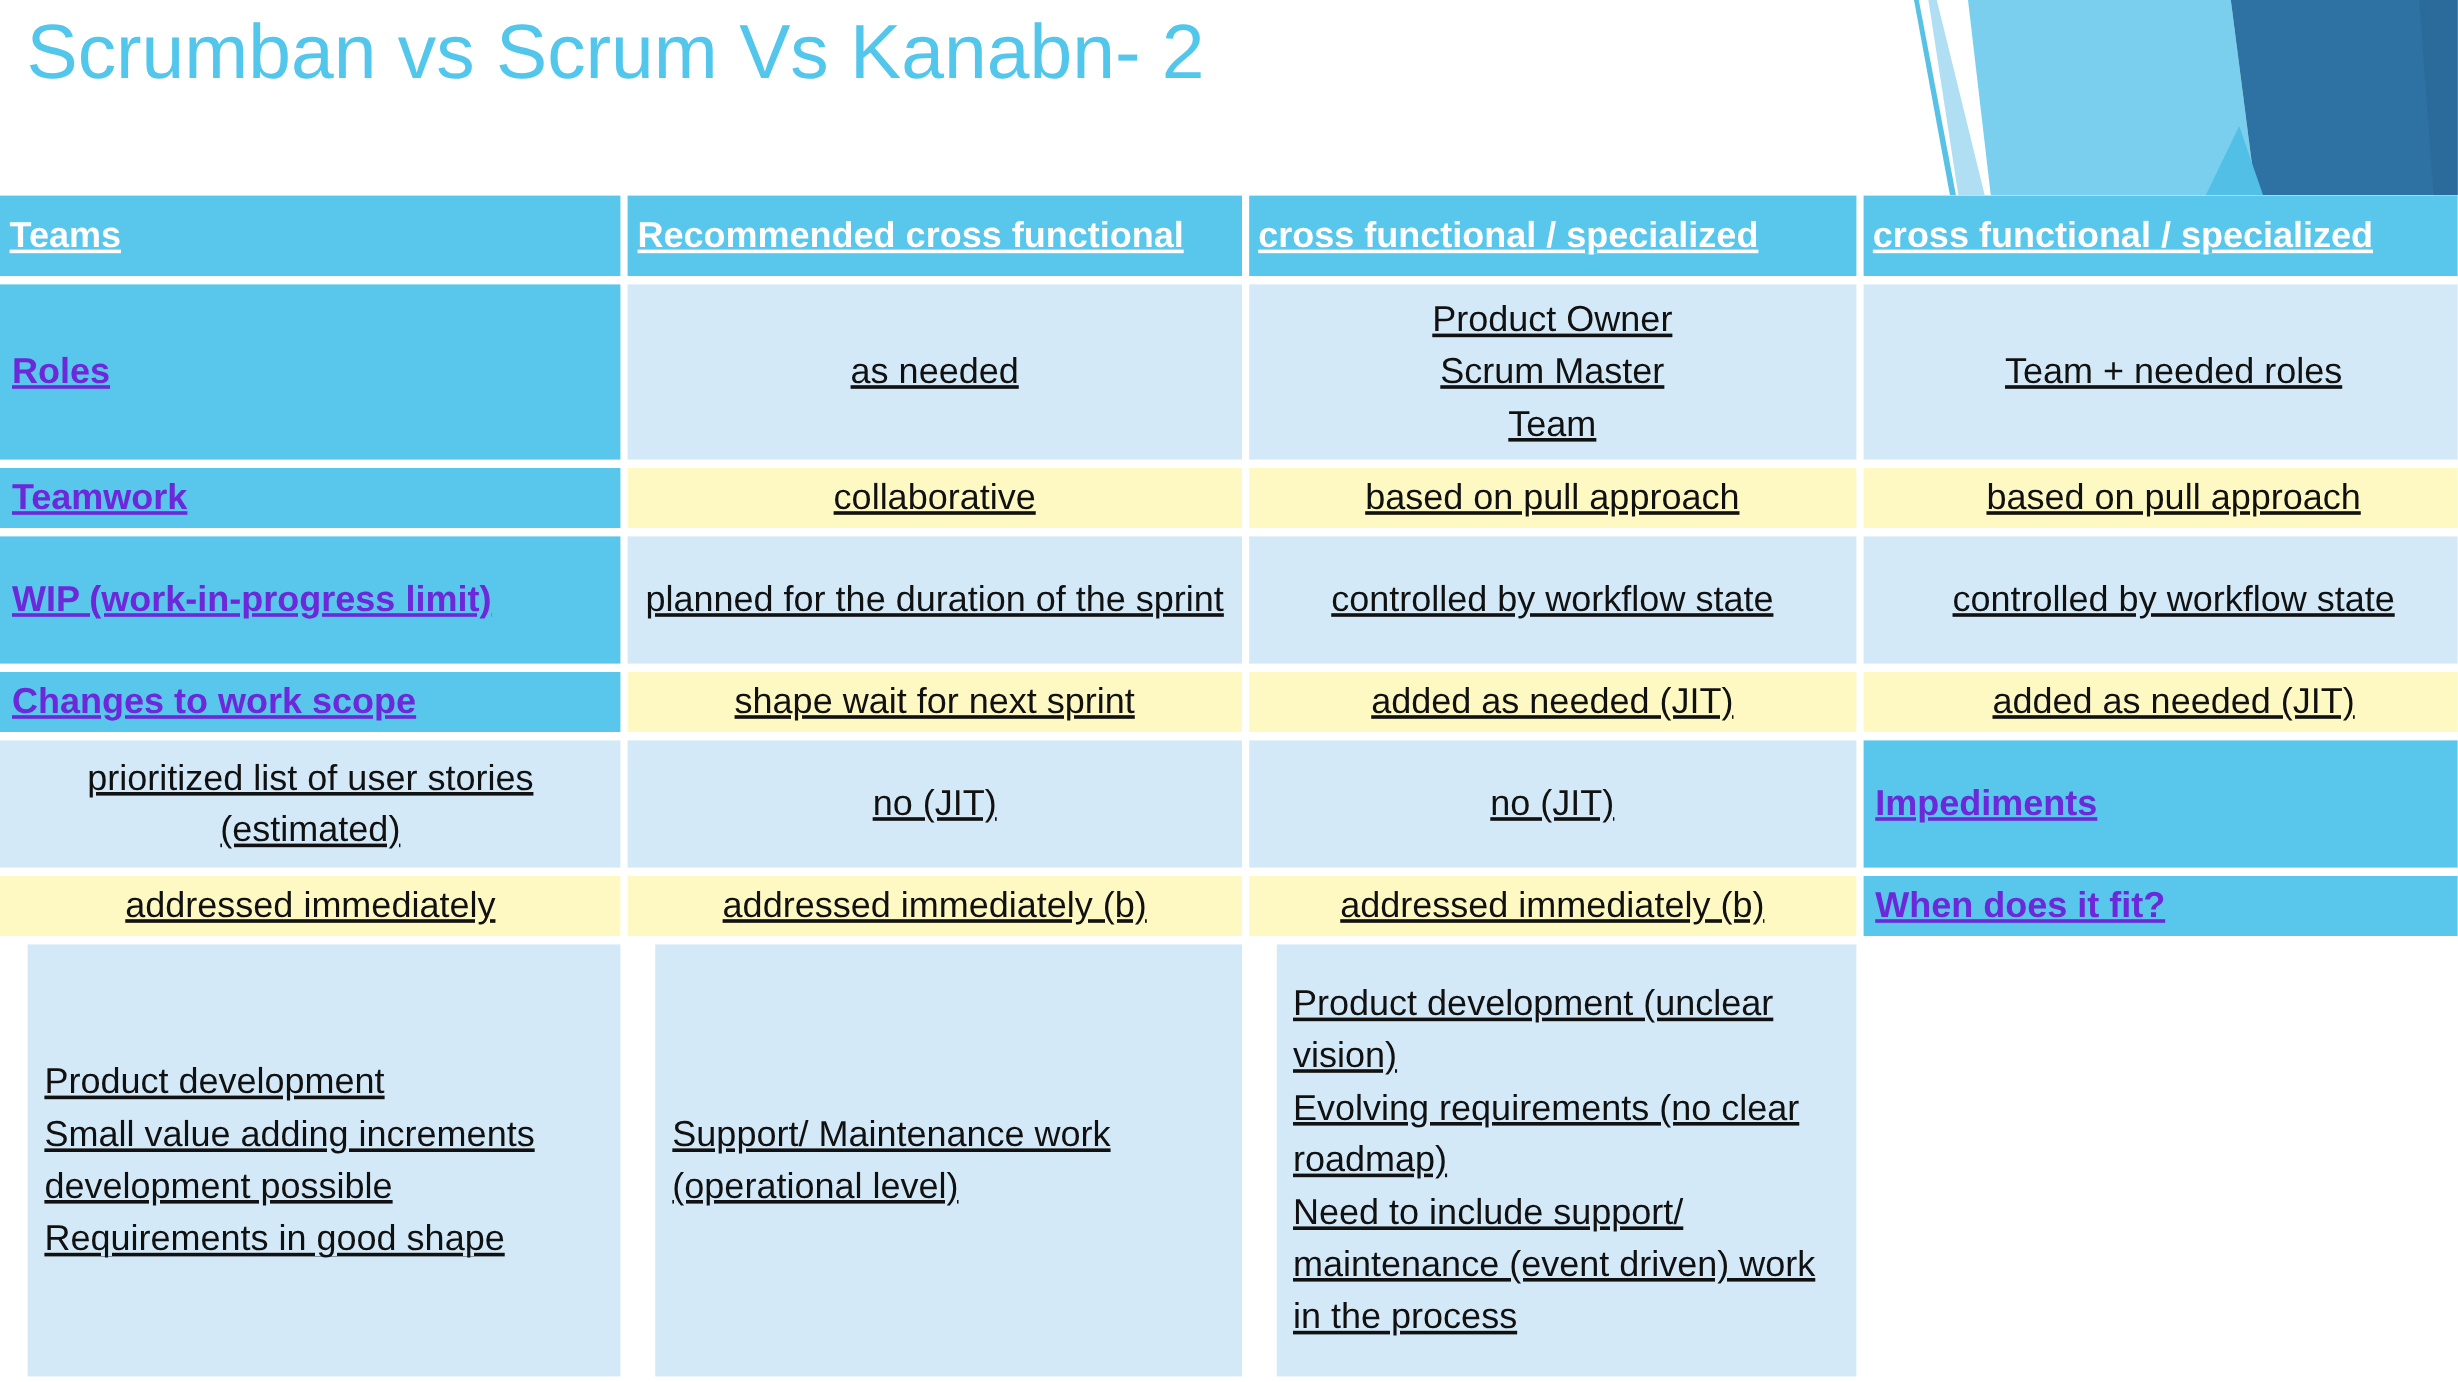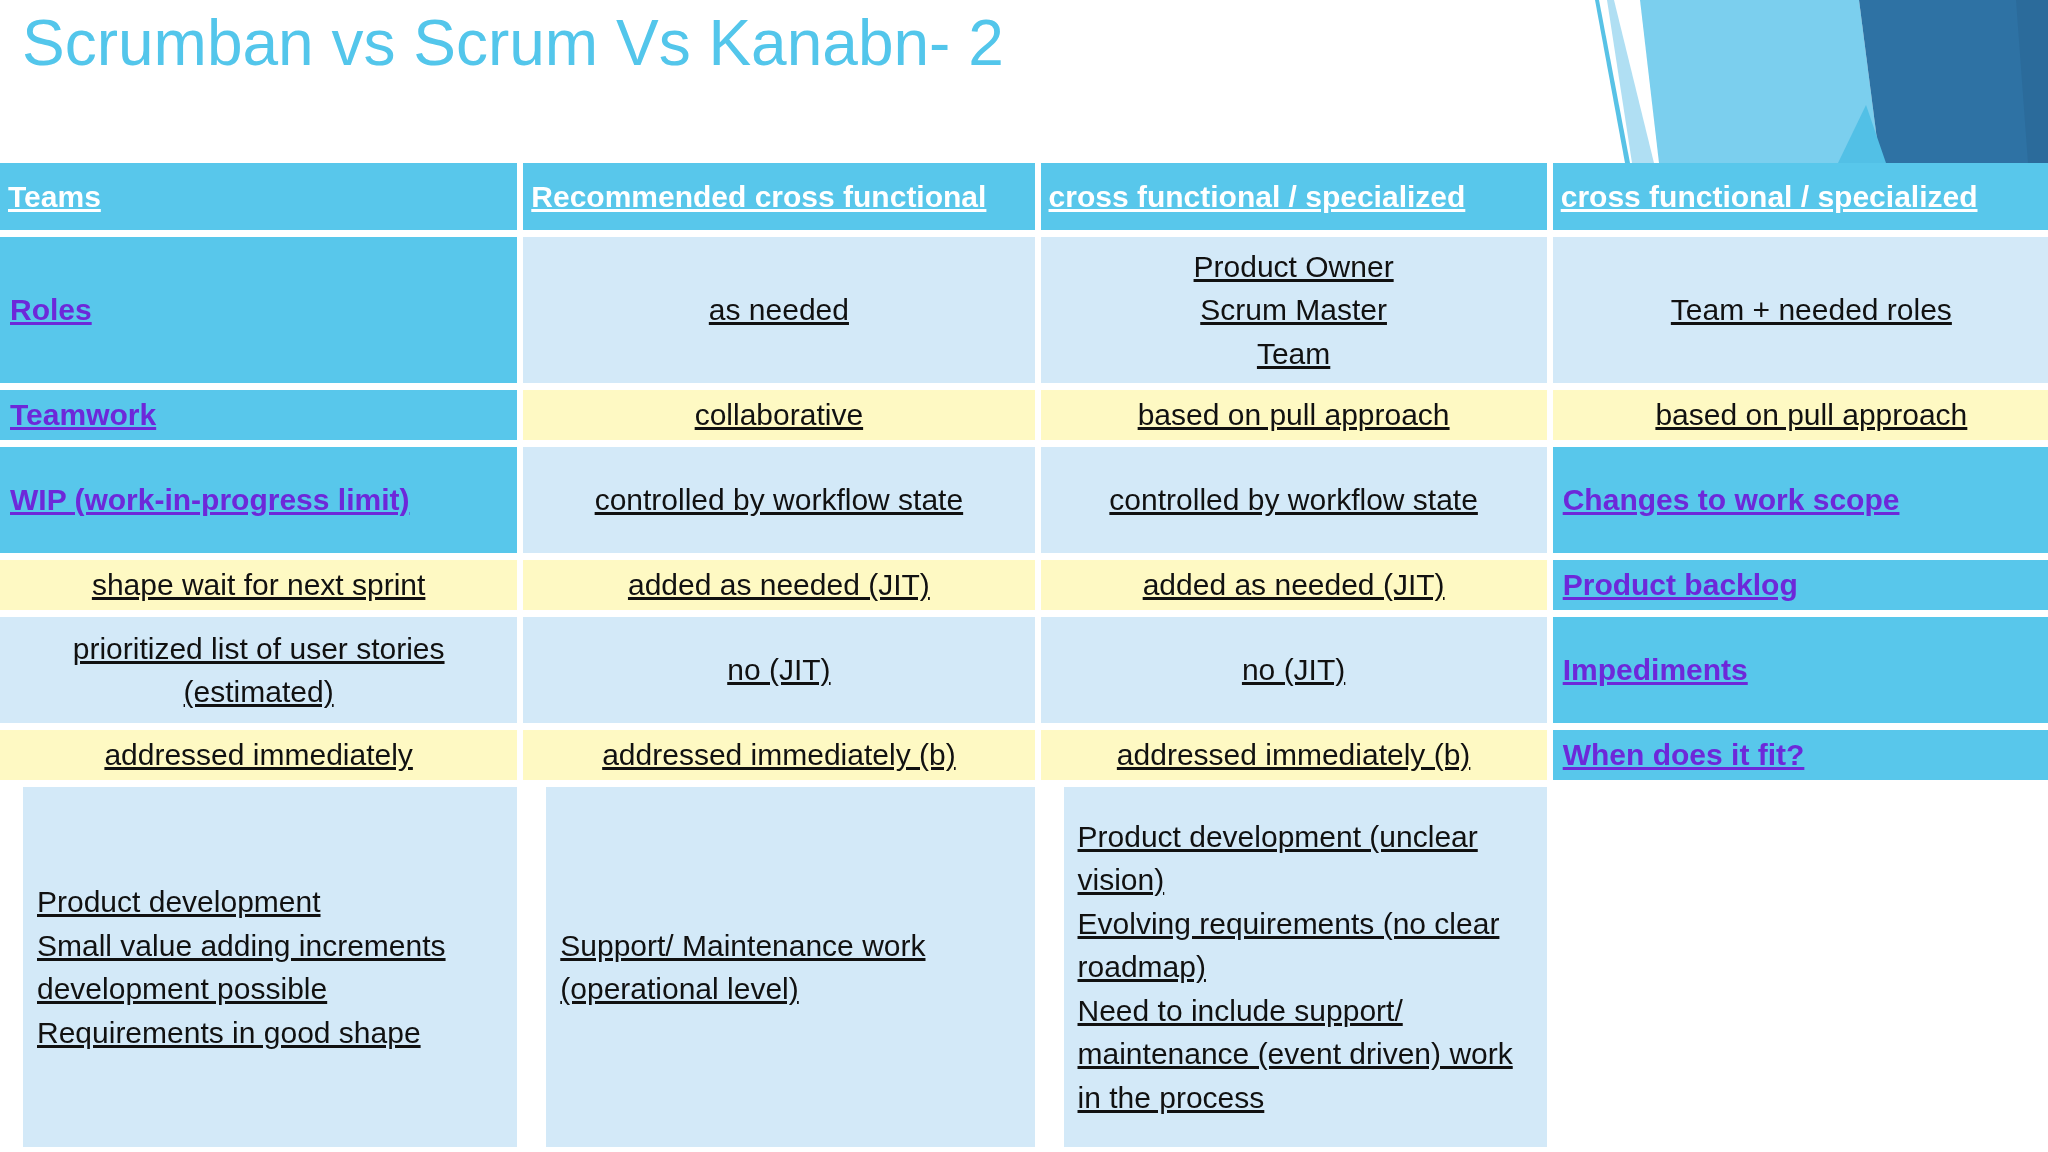--- a/index.html
+++ b/index.html
@@ -98,39 +98,39 @@
       <div class="cell data band-light">
         <div class="line">based on pull approach</div>
       </div>
       <div class="cell data band-light">
         <div class="line">based on pull approach</div>
       </div>
       <div class="cell label">
         <div class="line">WIP (work-in-progress limit)</div>
       </div>
       <div class="cell data band-dark">
+        <div class="line">planned for the duration of the sprint</div>
+      </div>
+      <div class="cell data band-dark">
         <div class="line">controlled by workflow state</div>
       </div>
       <div class="cell data band-dark">
         <div class="line">controlled by workflow state</div>
       </div>
       <div class="cell label">
         <div class="line">Changes to work scope</div>
       </div>
       <div class="cell data band-light">
         <div class="line">shape wait for next sprint</div>
       </div>
       <div class="cell data band-light">
         <div class="line">added as needed (JIT)</div>
       </div>
       <div class="cell data band-light">
         <div class="line">added as needed (JIT)</div>
-      </div>
-      <div class="cell label">
-        <div class="line">Product backlog</div>
       </div>
       <div class="cell data band-dark">
         <div class="line">prioritized list of user stories (estimated)</div>
       </div>
       <div class="cell data band-dark">
         <div class="line">no (JIT)</div>
       </div>
       <div class="cell data band-dark">
         <div class="line">no (JIT)</div>
       </div>

